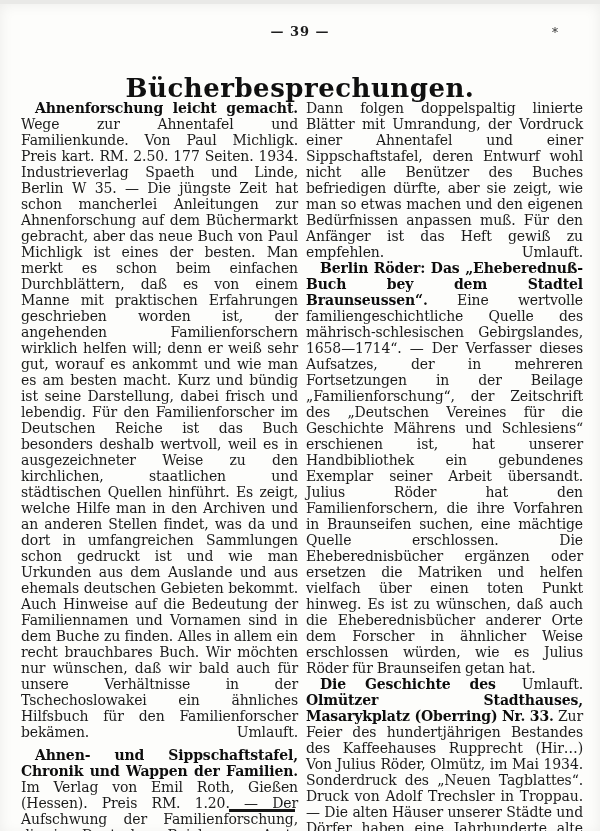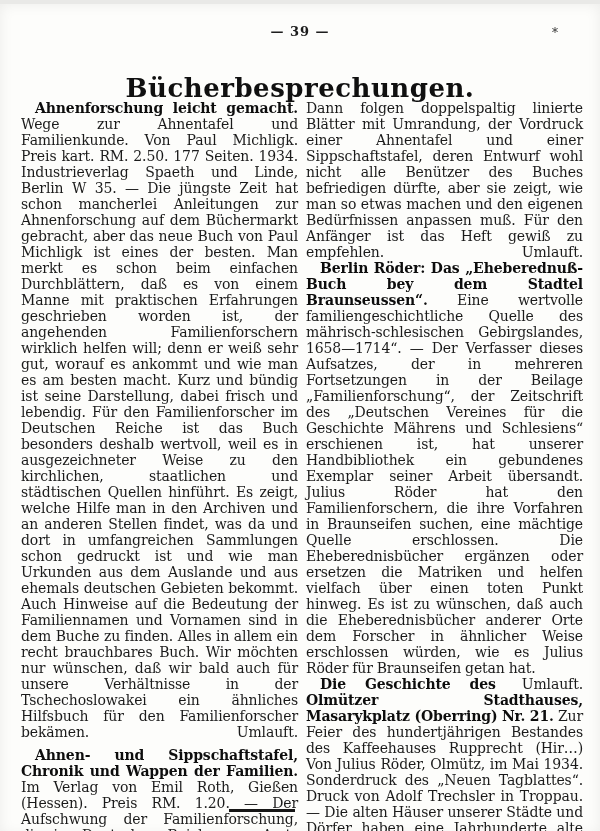--- a/index.html
+++ b/index.html
@@ -98,21 +98,21 @@
       <p class="para no-indent">
         <span>Dann folgen doppelspaltig linierte Blätter mit Umrandung, der Vordruck einer Ahnentafel und einer Sippschaftstafel, deren Entwurf wohl nicht alle Benützer des Buches befriedigen dürfte, aber sie zeigt, wie man so etwas machen und den eigenen Bedürfnissen anpassen muß. Für den Anfänger ist das Heft gewiß zu empfehlen.</span>
         <span class="sig">Umlauft.</span>
       </p>
       <p class="para">
         <span class="lead">Berlin Röder: Das „Eheberednuß-Buch bey dem Stadtel Braunseussen“.</span>
         <span>Eine wertvolle familiengeschichtliche Quelle des mährisch-schlesischen Gebirgslandes, 1658—1714“. — Der Verfasser dieses Aufsatzes, der in mehreren Fortsetzungen in der Beilage „Familienforschung“, der Zeitschrift des „Deutschen Vereines für die Geschichte Mährens und Schlesiens“ erschienen ist, hat unserer Handbibliothek ein gebundenes Exemplar seiner Arbeit übersandt. Julius Röder hat den Familienforschern, die ihre Vorfahren in Braunseifen suchen, eine mächtige Quelle erschlossen. Die Eheberednisbücher ergänzen oder ersetzen die Matriken und helfen vielfach über einen toten Punkt hinweg. Es ist zu wünschen, daß auch die Eheberednisbücher anderer Orte dem Forscher in ähnlicher Weise erschlossen würden, wie es Julius Röder für Braunseifen getan hat.</span>
         <span class="sig">Umlauft.</span>
       </p>
       <p class="para">
-        <span class="lead">Die Geschichte des Olmützer Stadthauses, Masarykplatz (Oberring) Nr. 21.</span>
+        <span class="lead">Die Geschichte des Olmützer Stadthauses, Masarykplatz (Oberring) Nr. 33.</span>
         <span>Zur Feier des hundertjährigen Bestandes des Kaffeehauses Rupprecht (Hir…) Von Julius Röder, Olmütz, im Mai 1934. Sonderdruck des „Neuen Tagblattes“. Druck von Adolf Trechsler in Troppau. — Die alten Häuser unserer Städte und Dörfer haben eine Jahrhunderte alte Geschichte und es ist eine reizvolle Aufgabe für den Forscher, die Reihenfolge der Besitzer und ihre Schicksale an Hand der vorhandenen Quellen zusammenzustellen. In dem vorliegenden Sonderdruck behandelt Julius Röder die Geschichte eines Olmützer Stadthauses, das schon in alter Zeit eine besondere Rolle gespielt hat; denn es hat hohe Gäste beherbergt, Könige und Fürsten haben hier auf ihrer Durchreise gewohnt. Auch Albrecht von Wallenstein hat es kurze Zeit besessen. Es würde aber zu weit führen, mehr Besitzer zu nennen. Der Familienforscher, der sich mit Olmützer Familien beschäftigt, wird das Büchlein mit Nutzen und Freude durchlesen. Es zeigt ja auch in ganz vorzüglicher Weise, wie eine Hausgeschichte gemacht werden kann.</span>
         
       </p>
     </div>
 
   </div>
 
   <div class="end-rule"></div>
 
 </div>

